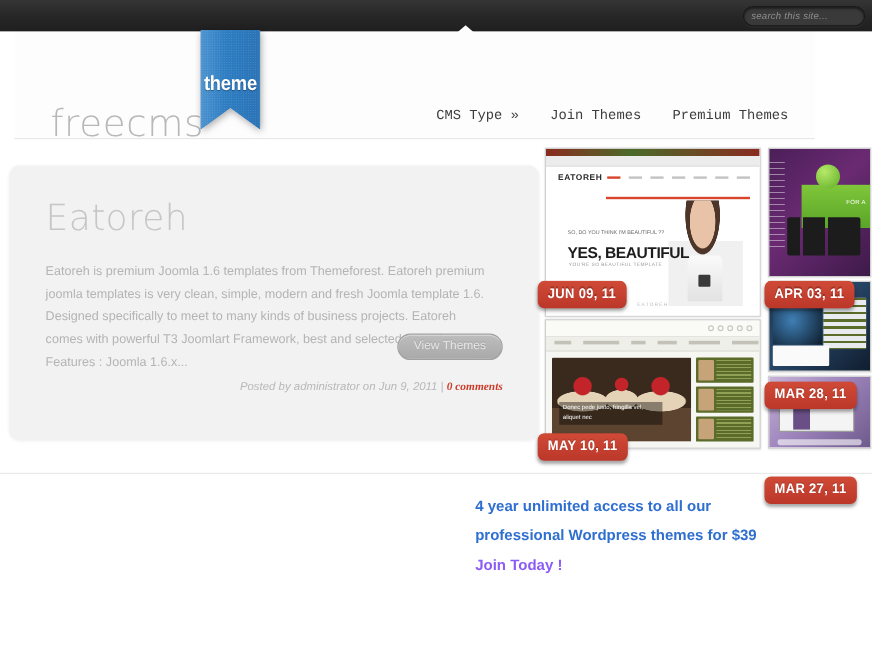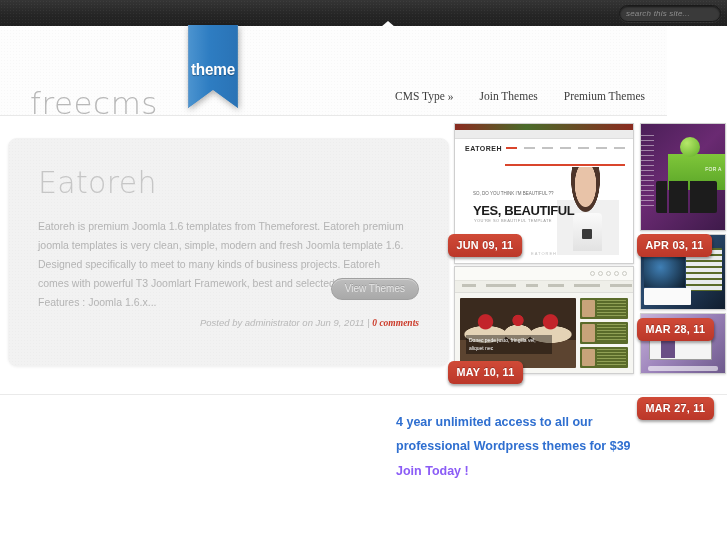--- a/index.html
+++ b/index.html
@@ -91,21 +91,21 @@
     font-size: 8px;
     font-style: italic;
     font-family: "Liberation Sans", sans-serif;
     letter-spacing: .2px;
   }
   .search-wrap input::placeholder { color: #8e8e8e; font-style: italic; }
 
   
   .header {
     position: absolute;
-    top: 26px; left: 0;
+    top: 26px; left: 12px;
     width: 667px; height: 90px;
     background: #fdfdfd;
     background-image: radial-gradient(rgba(0,0,0,.022) .5px, transparent .5px);
     background-size: 3px 3px;
     border-bottom: 1px solid #e8e8e8;
     z-index: 20;
   }
 
   .logo {
     position: absolute;
@@ -120,21 +120,20 @@
     z-index: 22;
   }
 
   
   .ribbon {
     position: absolute;
     left: 167px; top: 25px;
     width: 50px; height: 83px;
     z-index: 48;
     filter: drop-shadow(1px 2px 3px rgba(0,0,0,.32));
-    margin-left: 21px;
   }
   .ribbon-body {
     position: absolute;
     inset: 0;
     background: #2f7fc4;
     background-image:
       radial-gradient(rgba(255,255,255,.16) .5px, transparent .6px),
       linear-gradient(to right, #4b93cf 0%, #2e7dc2 42%, #2a73b6 100%);
     background-size: 2px 2px, 100% 100%;
     clip-path: polygon(0 0, 100% 0, 100% 100%, 50% 78%, 0 100%);
@@ -160,21 +159,21 @@
     position: absolute;
     right: 22px; top: 64px;
     display: flex;
     gap: 26px;
     z-index: 22;
   }
   .subnav a {
     font-size: 11.5px;
     color: #3d3d3d;
     text-decoration: none;
-    font-family: Liberation Serif, serif;
+    font-family: Liberation Mono, monospace;
     white-space: nowrap;
     text-align: right;
   }
 
   
   .stage {
     position: absolute;
     top: 116px; left: 0;
     width: 727px; height: 279px;
     background: #ffffff;

